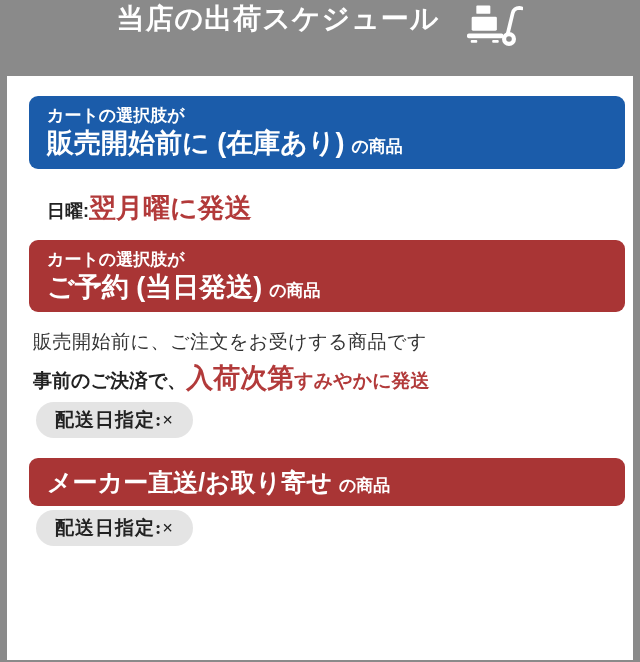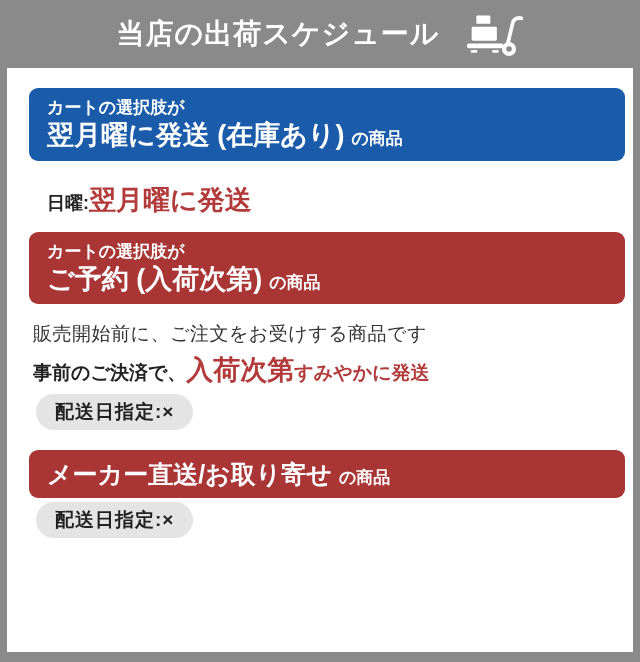--- a/index.html
+++ b/index.html
@@ -2,21 +2,21 @@
 <html><head>
 <meta charset="utf-8">
 <style>
   html,body{margin:0;padding:0}
   body{
     width:640px;height:662px;overflow:hidden;
     background:#8a8a8a;
     font-family:"Liberation Sans", sans-serif;
     -webkit-font-smoothing:antialiased;
   }
-  .header{height:68px;display:flex;align-items:center;justify-content:center;gap:28px}
+  .header{height:76px;display:flex;align-items:flex-start;justify-content:center;gap:28px}
   .header-title{color:#ffffff;font-size:28px;font-weight:bold;letter-spacing:1px}
   .header-icon{width:56px;height:44px;margin-top:4px}
 
   .panel{
     margin:0 7px;background:#ffffff;height:584px;
     box-sizing:border-box;padding:20px 8px 9px 22px;
   }
 
   .banner{border-radius:9px;color:#ffffff;font-weight:bold}
   .banner.blue{background:#1b5caa;display:flex;justify-content:space-between;align-items:center;padding:9px 18px}
@@ -41,21 +41,21 @@
   .d-plain{font-size:19px;color:#333;line-height:1.5;letter-spacing:.5px}
   .d-line2{margin-top:4px;line-height:1.3}
   .d-lead{font-size:19px;font-weight:bold;color:#222}
   .d-strong{font-size:27px;font-weight:bold;color:#b23a3a}
   .d-strong.num{font-size:28px}
   .d-tail{font-size:19px;font-weight:bold;color:#b23a3a}
 
   .badge{
     display:inline-block;background:#e4e4e4;border-radius:18px;
     padding:5px 19px;font-size:19px;font-weight:bold;color:#222;
-    margin:6px 0 0 7px;letter-spacing:1px;
+    margin:6px 0 0 7px;letter-spacing:1px;font-family:Liberation Serif, serif;
   }
   .badge.second{margin-top:4px}
   .mt14{margin-top:14px}
 </style>
 </head>
 <body>
 
 <div class="header">
   <span class="header-title">当店の出荷スケジュール</span>
   <svg class="header-icon" viewBox="0 0 60 46" aria-hidden="true">
@@ -69,34 +69,34 @@
     <circle cx="45" cy="37" r="3" fill="#8a8a8a"></circle>
   </svg>
 </div>
 
 <div class="panel">
 
   
   <div class="banner blue">
     <div>
       <span class="b-line1">カートの選択肢が</span>
-      <span class="b-line2"><span>翌月曜に発送 (在庫あり)</span><span class="b-suffix">の商品</span></span>
+      <span class="b-line2"><span>販売開始前に (在庫あり)</span><span class="b-suffix">の商品</span></span>
     </div>
   </div>
 
   <div class="sched">
     <div class="sched-line">
       <span class="s-label2">日曜:</span><span class="s-big">翌月曜に発送</span>
     </div>
   </div>
 
   
   <div class="banner red mt14">
     <span class="b-line1">カートの選択肢が</span>
-    <span class="b-line2"><span>ご予約 (入荷次第)</span><span class="b-suffix">の商品</span></span>
+    <span class="b-line2"><span>ご予約 (当日発送)</span><span class="b-suffix">の商品</span></span>
   </div>
 
   <div class="desc">
     <div class="d-plain">販売開始前に、ご注文をお受けする商品です</div>
     <div class="d-line2">
       <span class="d-lead">事前のご決済で、</span><span class="d-strong">入荷次第</span><span class="d-tail">すみやかに発送</span>
     </div>
   </div>
 
   <div class="badge">配送日指定:×</div>

